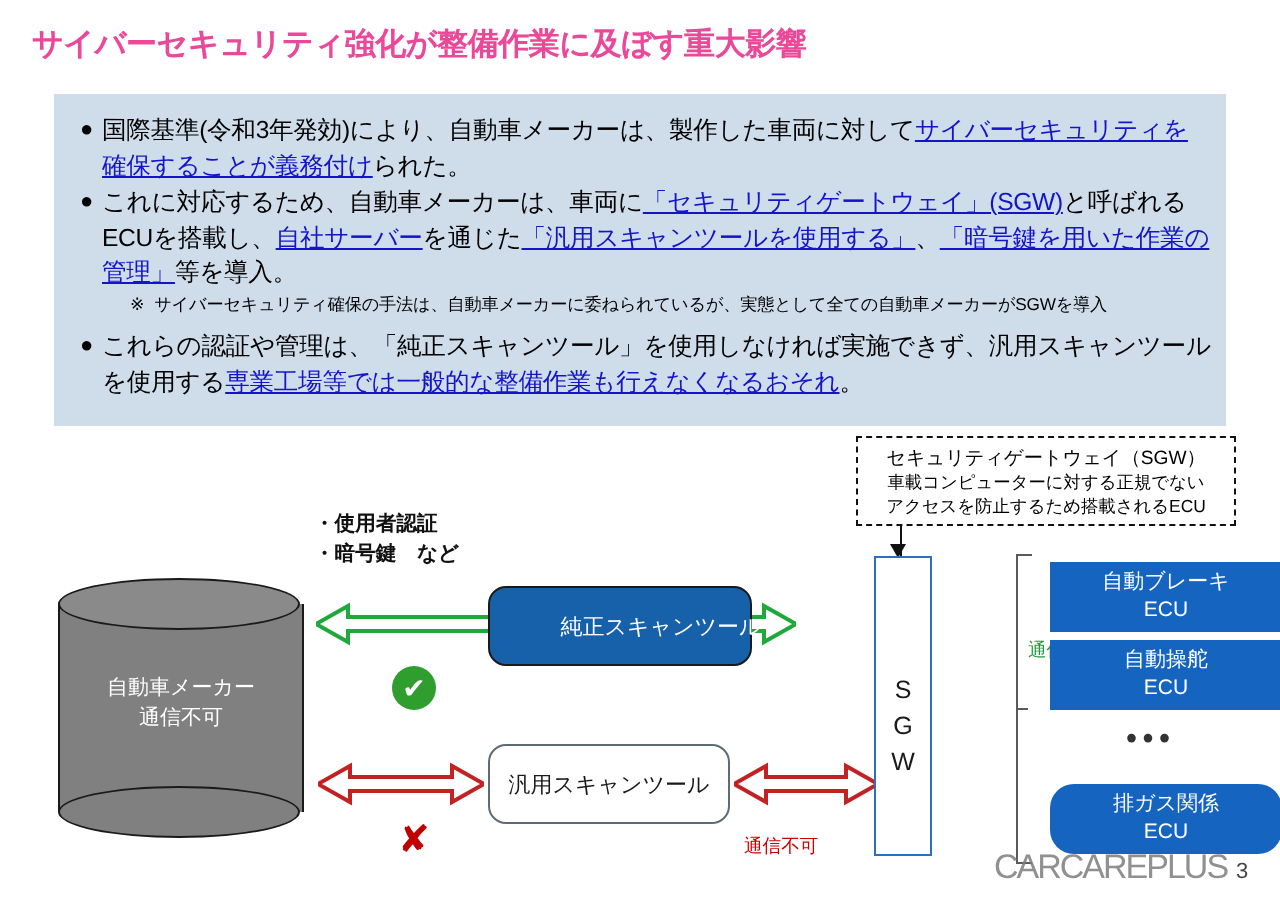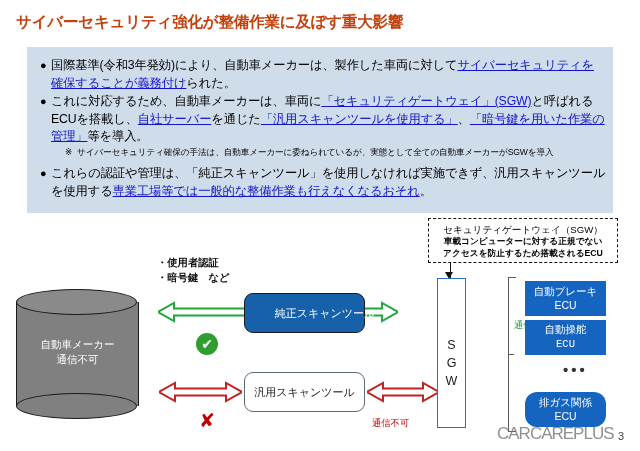--- a/index.html
+++ b/index.html
@@ -17,21 +17,21 @@
   }
 
   
   #slide-title {
     position: absolute;
     left: 16px;
     top: 12px;
     font-size: 15.5px;
     font-weight: bold;
     letter-spacing: -0.2px;
-    color: #c2410c;
+    color: #ec4899;
     white-space: nowrap;
   }
 
   
   #body-panel {
     position: absolute;
     left: 27px;
     top: 47px;
     width: 586px;
     height: 166px;
@@ -83,21 +83,21 @@
     position: absolute;
     left: 0;
     top: 215px;
     width: 640px;
     height: 236px;
   }
 
   
   #server-cylinder {
     position: absolute;
-    left: 16px;
+    left: 29px;
     top: 74px;
     width: 123px;
     height: 130px;
   }
   #server-cylinder .cyl-body {
     position: absolute;
     left: 0; top: 13px;
     width: 121px; height: 104px;
     background: #808080;
     border-left: 1.5px solid #1a1a1a;
@@ -150,21 +150,21 @@
     border-radius: 9px;
     box-sizing: border-box;
     display: flex;
     align-items: center;
     justify-content: center;
     font-size: 11px;
     white-space: nowrap;
   }
   #genuine-tool {
     left: 244px; top: 78px;
-    width: 121px; height: 40px;
+    width: 132px; height: 40px;
     background: #1761ab;
     border: 1.6px solid #1a1a1a;
     color: #ffffff;
     padding-left: 41px;
   }
   #generic-tool {
     left: 244px; top: 157px;
     width: 121px; height: 40px;
     background: #ffffff;
     border: 1.6px solid #5d6b75;
@@ -219,21 +219,20 @@
     font-weight: normal;
     line-height: 13px;
     color: #000;
     white-space: nowrap;
   }
   #sgw-callout .cal-desc {
     font-size: 8.7px;
     line-height: 11.5px;
     color: #000;
     white-space: nowrap;
-    font-weight: bold;
   }
   #callout-stem {
     position: absolute;
     left: 450px; top: 48px;
     width: 1.4px; height: 15px;
     background: #111;
   }
   #callout-arrow {
     position: absolute;
     left: 445px; top: 57px;
@@ -293,31 +292,31 @@
     position: absolute;
     left: 508px; top: 139px;
     width: 6px; height: 1.2px;
     background: #5a5a5a;
   }
 
   
   .ecu-box {
     position: absolute;
     left: 525px;
-    width: 81px;
+    width: 116px;
     background: #1565c0;
     color: #ffffff;
     text-align: center;
     font-size: 10.5px;
     line-height: 14px;
     padding-top: 3px;
     box-sizing: border-box;
   }
   #ecu-0 { top: 66px;  height: 35px; }
-  #ecu-1 { top: 105px; height: 35px; font-family: Liberation Mono, monospace; }
+  #ecu-1 { top: 105px; height: 35px; }
   #ecu-2 { top: 177px; height: 35px; border-radius: 12px; }
 
   #ecu-ellipsis {
     position: absolute;
     left: 525px; top: 146px;
     width: 101px;
     text-align: center;
     font-size: 15px;
     font-weight: bold;
     letter-spacing: 3px;

